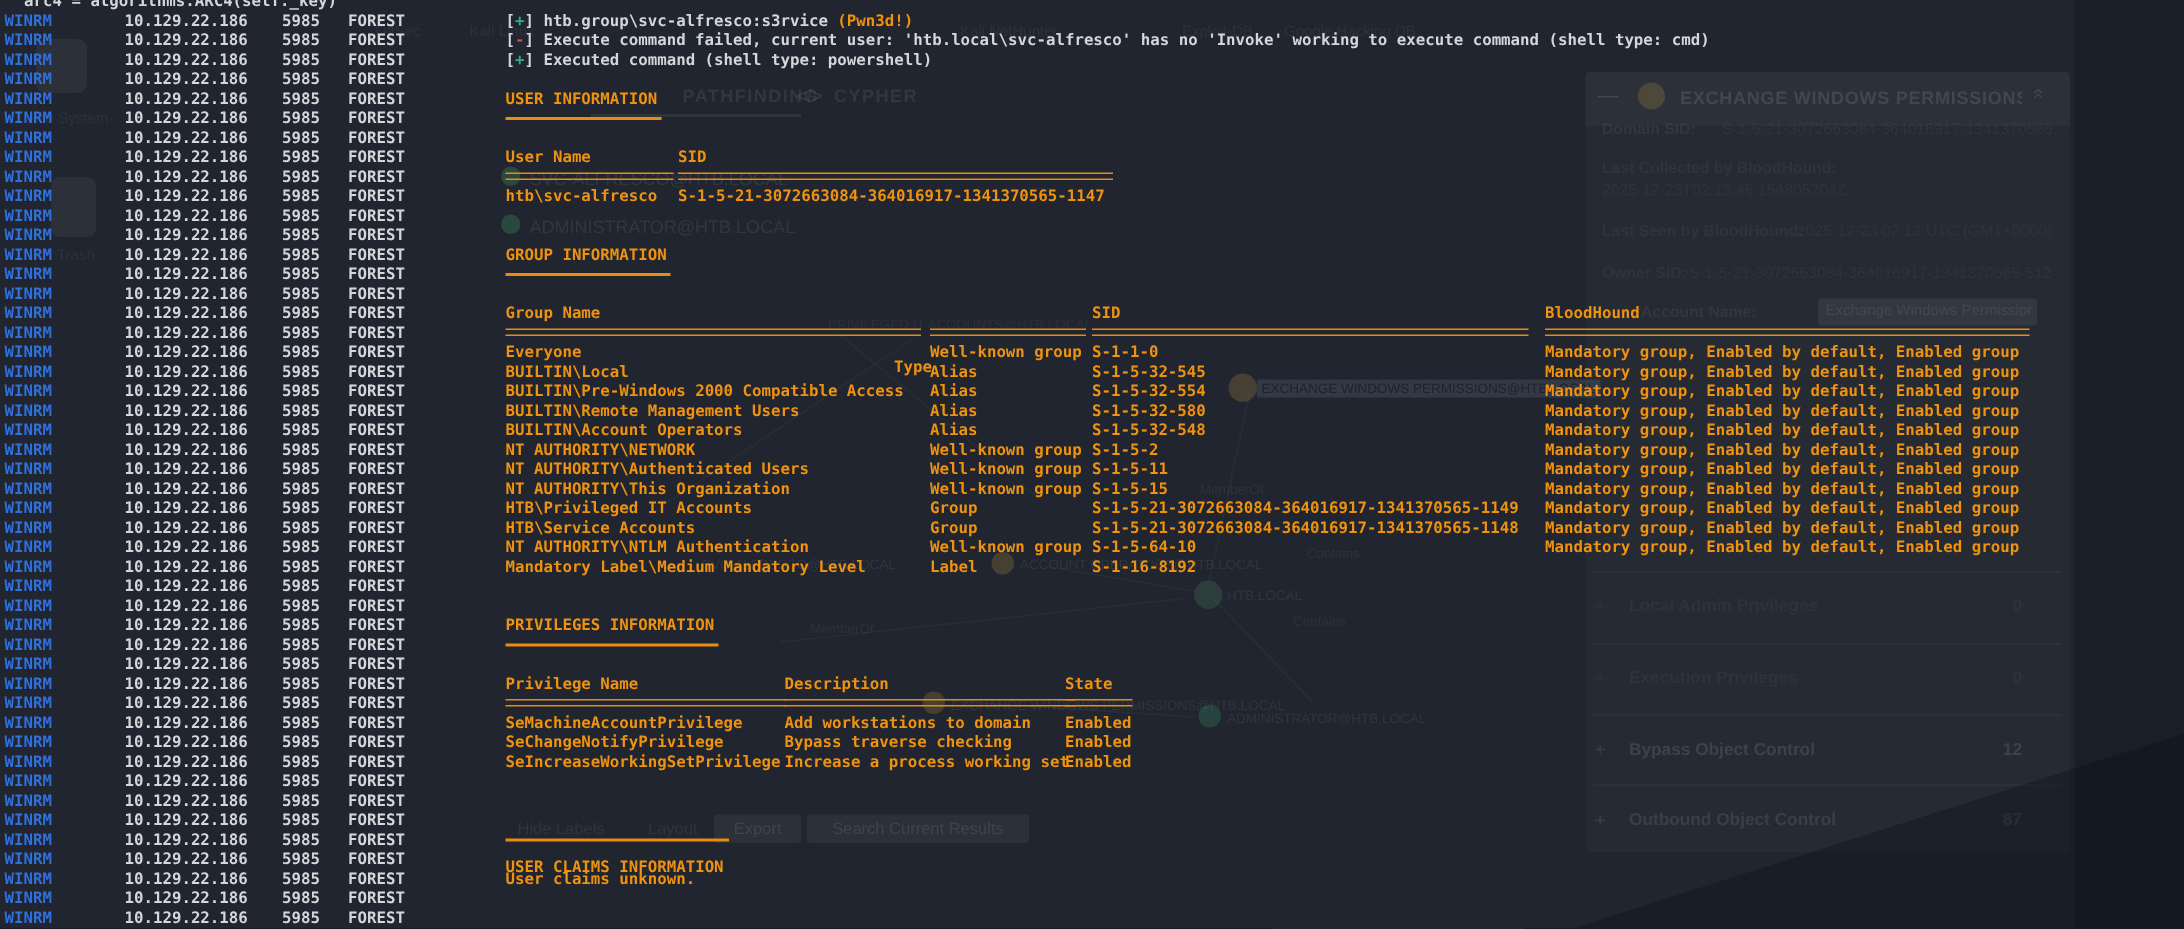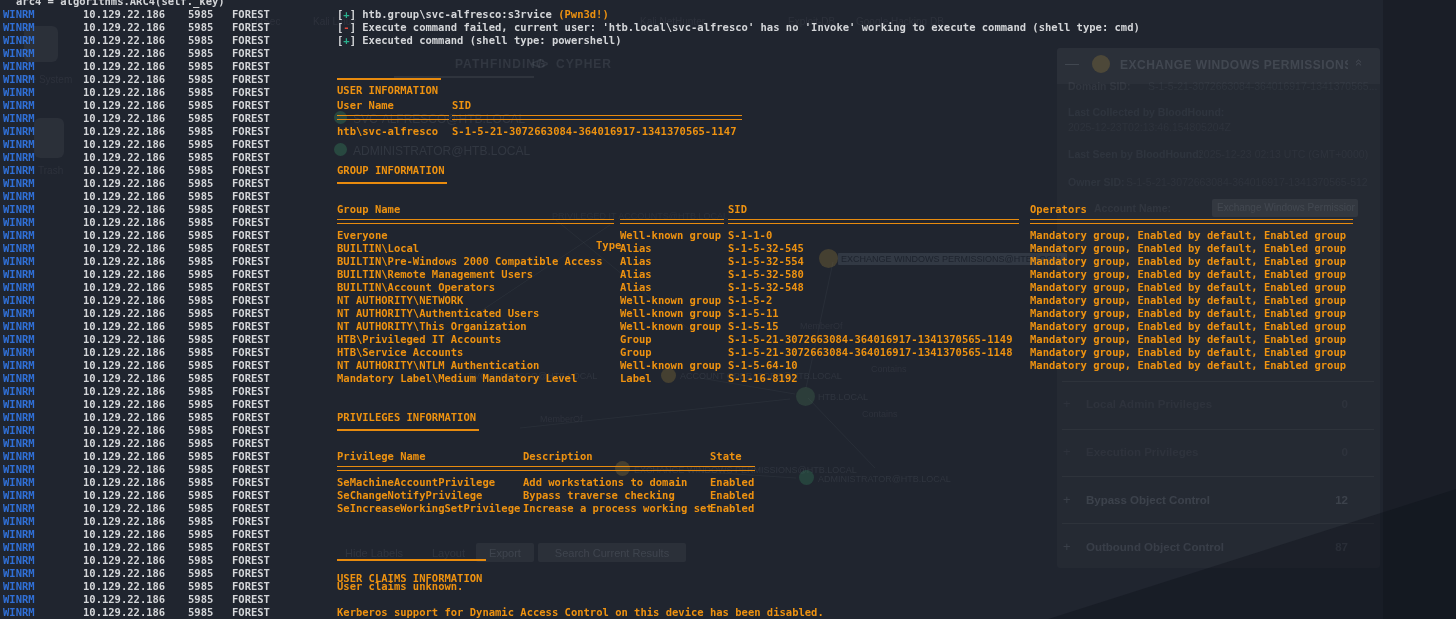--- a/index.html
+++ b/index.html
@@ -357,34 +357,34 @@
       <div class="t c-wh" style="left: 362.28px; top: 8px;">htb.group\svc-alfresco:s3rvice </div>
       <div class="t c-or" style="left: 558.2px; top: 8px;">(Pwn3d!)</div>
       <div class="t c-wh" style="left: 337px; top: 21px;">[</div>
       <div class="t c-rd" style="left: 343.32px; top: 21px;">-</div>
       <div class="t c-wh" style="left: 349.64px; top: 21px;">]</div>
       <div class="t c-wh" style="left: 362.28px; top: 21px;">Execute command failed, current user: 'htb.local\svc-alfresco' has no 'Invoke' working to execute command (shell type: cmd)</div>
       <div class="t c-wh" style="left: 337px; top: 34px;">[</div>
       <div class="t c-gr" style="left: 343.32px; top: 34px;">+</div>
       <div class="t c-wh" style="left: 349.64px; top: 34px;">]</div>
       <div class="t c-wh" style="left: 362.28px; top: 34px;">Executed command (shell type: powershell)</div>
-      <div class="t c-or" style="left: 337px; top: 60px; margin-top: 24px;">USER INFORMATION</div>
+      <div class="t c-or" style="left: 337px; top: 60px;">USER INFORMATION</div>
       <div class="rule" style="left: 337px; top: 78px; width: 104px;"></div>
       <div class="t c-or" style="left: 337px; top: 99px;">User Name</div>
       <div class="t c-or" style="left: 452px; top: 99px;">SID</div>
       <div class="dsep" style="left: 337px; top: 115px; width: 112px;"></div>
       <div class="dsep" style="left: 452px; top: 115px; width: 290px;"></div>
       <div class="t c-or" style="left: 337px; top: 125px;">htb\svc-alfresco</div>
       <div class="t c-or" style="left: 452px; top: 125px;">S-1-5-21-3072663084-364016917-1341370565-1147</div>
       <div class="t c-or" style="left: 337px; top: 164px;">GROUP INFORMATION</div>
       <div class="rule" style="left: 337px; top: 182px; width: 110px;"></div>
       <div class="t c-or" style="left: 337px; top: 203px;">Group Name</div>
       <div class="t c-or" style="left: 596px; top: 203px; margin-top: 36px;">Type</div>
       <div class="t c-or" style="left: 728px; top: 203px;">SID</div>
-      <div class="t c-or" style="left: 1030px; top: 203px;">Operators</div>
+      <div class="t c-or" style="left: 1030px; top: 203px;">BloodHound</div>
       <div class="dsep" style="left: 337px; top: 219px; width: 277px;"></div>
       <div class="dsep" style="left: 620px; top: 219px; width: 104px;"></div>
       <div class="dsep" style="left: 728px; top: 219px; width: 291px;"></div>
       <div class="dsep" style="left: 1030px; top: 219px; width: 323px;"></div>
       <div class="t c-or" style="left: 337px; top: 229px;">Everyone</div>
       <div class="t c-or" style="left: 620px; top: 229px;">Well-known group</div>
       <div class="t c-or" style="left: 728px; top: 229px;">S-1-1-0</div>
       <div class="t c-or" style="left: 1030px; top: 229px;">Mandatory group, Enabled by default, Enabled group</div>
       <div class="t c-or" style="left: 337px; top: 242px;">BUILTIN\Local</div>
       <div class="t c-or" style="left: 620px; top: 242px;">Alias</div>
@@ -442,15 +442,14 @@
       <div class="t c-or" style="left: 710px; top: 476px;">Enabled</div>
       <div class="t c-or" style="left: 337px; top: 489px;">SeChangeNotifyPrivilege</div>
       <div class="t c-or" style="left: 523px; top: 489px;">Bypass traverse checking</div>
       <div class="t c-or" style="left: 710px; top: 489px;">Enabled</div>
       <div class="t c-or" style="left: 337px; top: 502px;">SeIncreaseWorkingSetPrivilege</div>
       <div class="t c-or" style="left: 523px; top: 502px;">Increase a process working set</div>
       <div class="t c-or" style="left: 710px; top: 502px;">Enabled</div>
       <div class="t c-or" style="left: 337px; top: 572px;">USER CLAIMS INFORMATION</div>
       <div class="rule" style="left: 337px; top: 559px; width: 149px;"></div>
       <div class="t c-or" style="left: 337px; top: 580px;">User claims unknown.</div>
-      <div class="t c-or" style="left: 337px; top: 606px;">Kerberos support for Dynamic Access Control on this device has been disabled.</div>
     </div>
 </div>
 
 </body></html>

